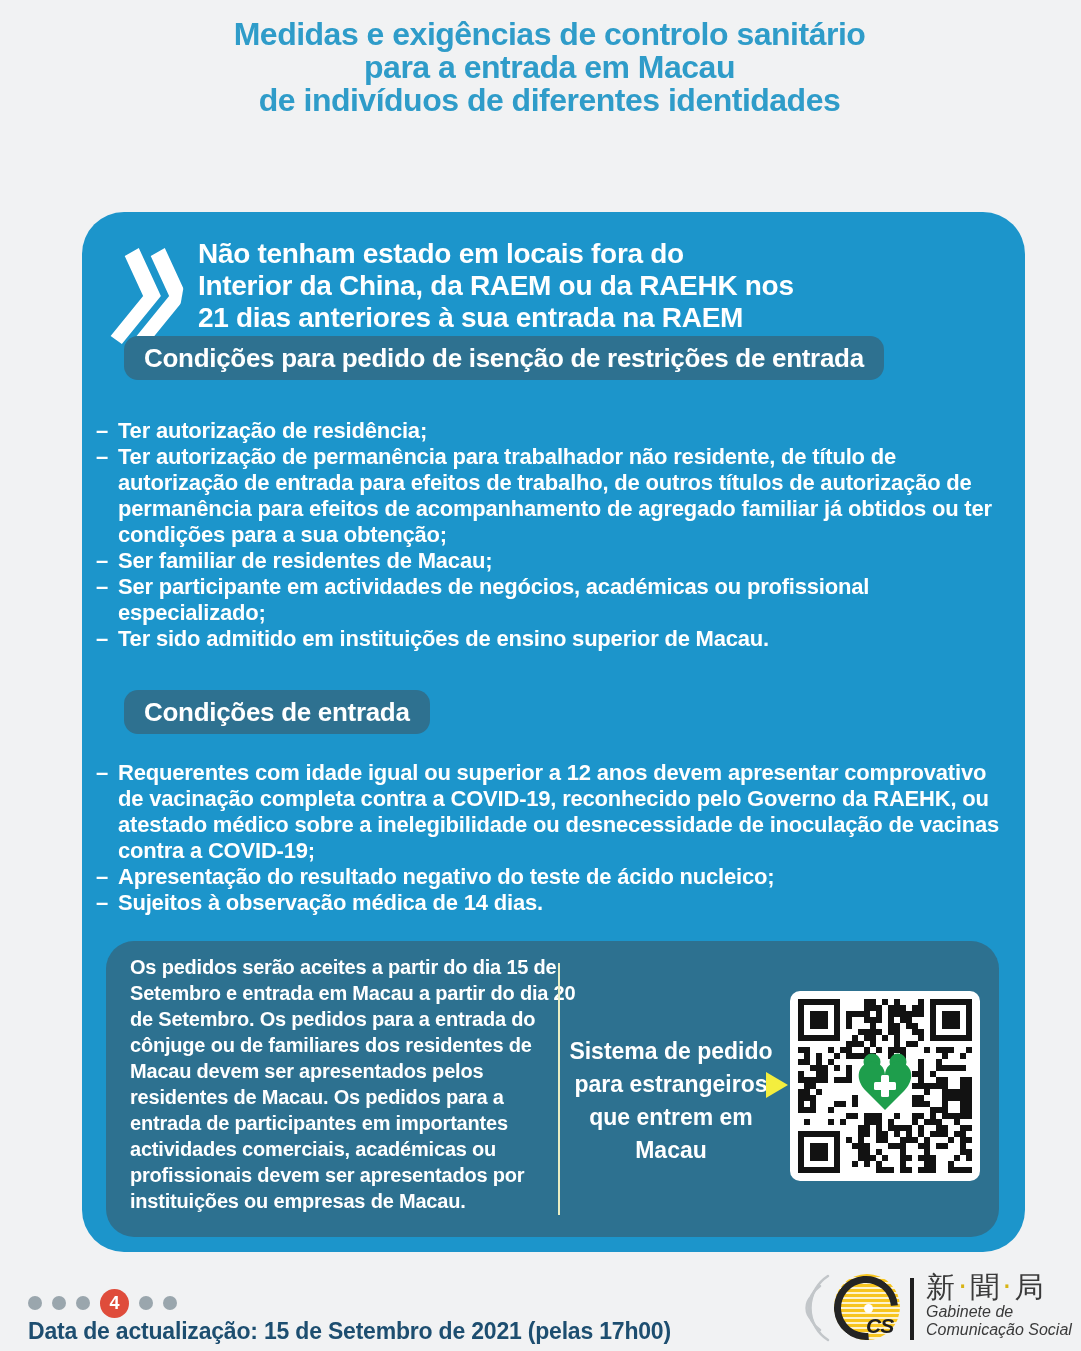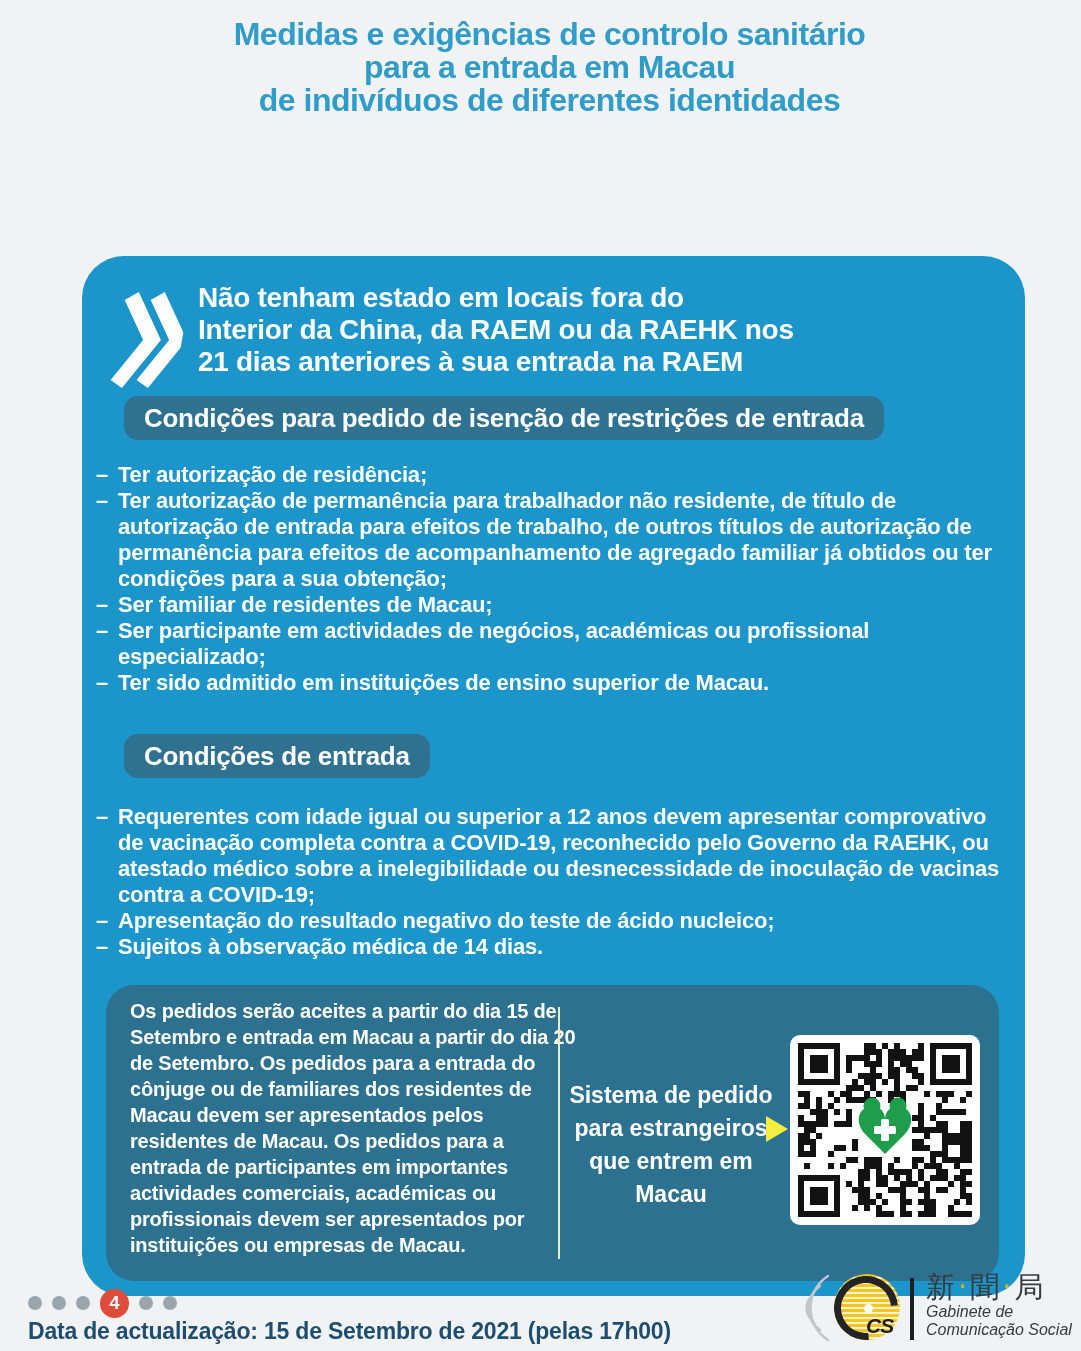--- a/index.html
+++ b/index.html
@@ -17,34 +17,34 @@
     color:#2f9cc9;white-space:pre-line;letter-spacing:-0.5px;
   }
   .title-sub{
     margin:8px 0 0;font-size:35px;line-height:35px;font-weight:bold;
     color:#1f7aa1;white-space:pre-line;letter-spacing:-0.5px;
   }
 
   
   .card{
     position:absolute;left:82px;top:212px;width:943px;height:1040px;
-    background:#1c95cb;border-radius:42px;margin-top:44px;
+    background:#1c95cb;border-radius:42px;
   }
   .card-header{position:absolute;left:34px;top:26px;display:flex;align-items:flex-start;}
   .chevrons{flex:0 0 auto;margin-top:8px;}
   .card-header-text{
     margin-left:16px;color:#fff;font-weight:bold;font-size:28px;line-height:32px;
     white-space:pre-line;letter-spacing:-0.3px;
   }
   .badge{
     position:absolute;left:42px;background:#2e7190;color:#fff;font-weight:bold;
     font-size:26px;line-height:30px;padding:7px 20px;border-radius:14px;white-space:nowrap;
     letter-spacing:-0.3px;
   }
-  .badge.b1{top:140px;}
+  .badge.b1{top:124px;}
   .badge.b2{top:478px;}
 
   .blist{
     position:absolute;left:14px;width:916px;margin:0;padding:0;list-style:none;
     color:#fff;font-size:22px;line-height:26px;font-weight:bold;letter-spacing:-0.2px;
   }
   .blist.l1{top:206px;}
   .blist.l2{top:548px;}
   .blist li{display:flex;}
   .blist .dash{flex:0 0 22px;}

